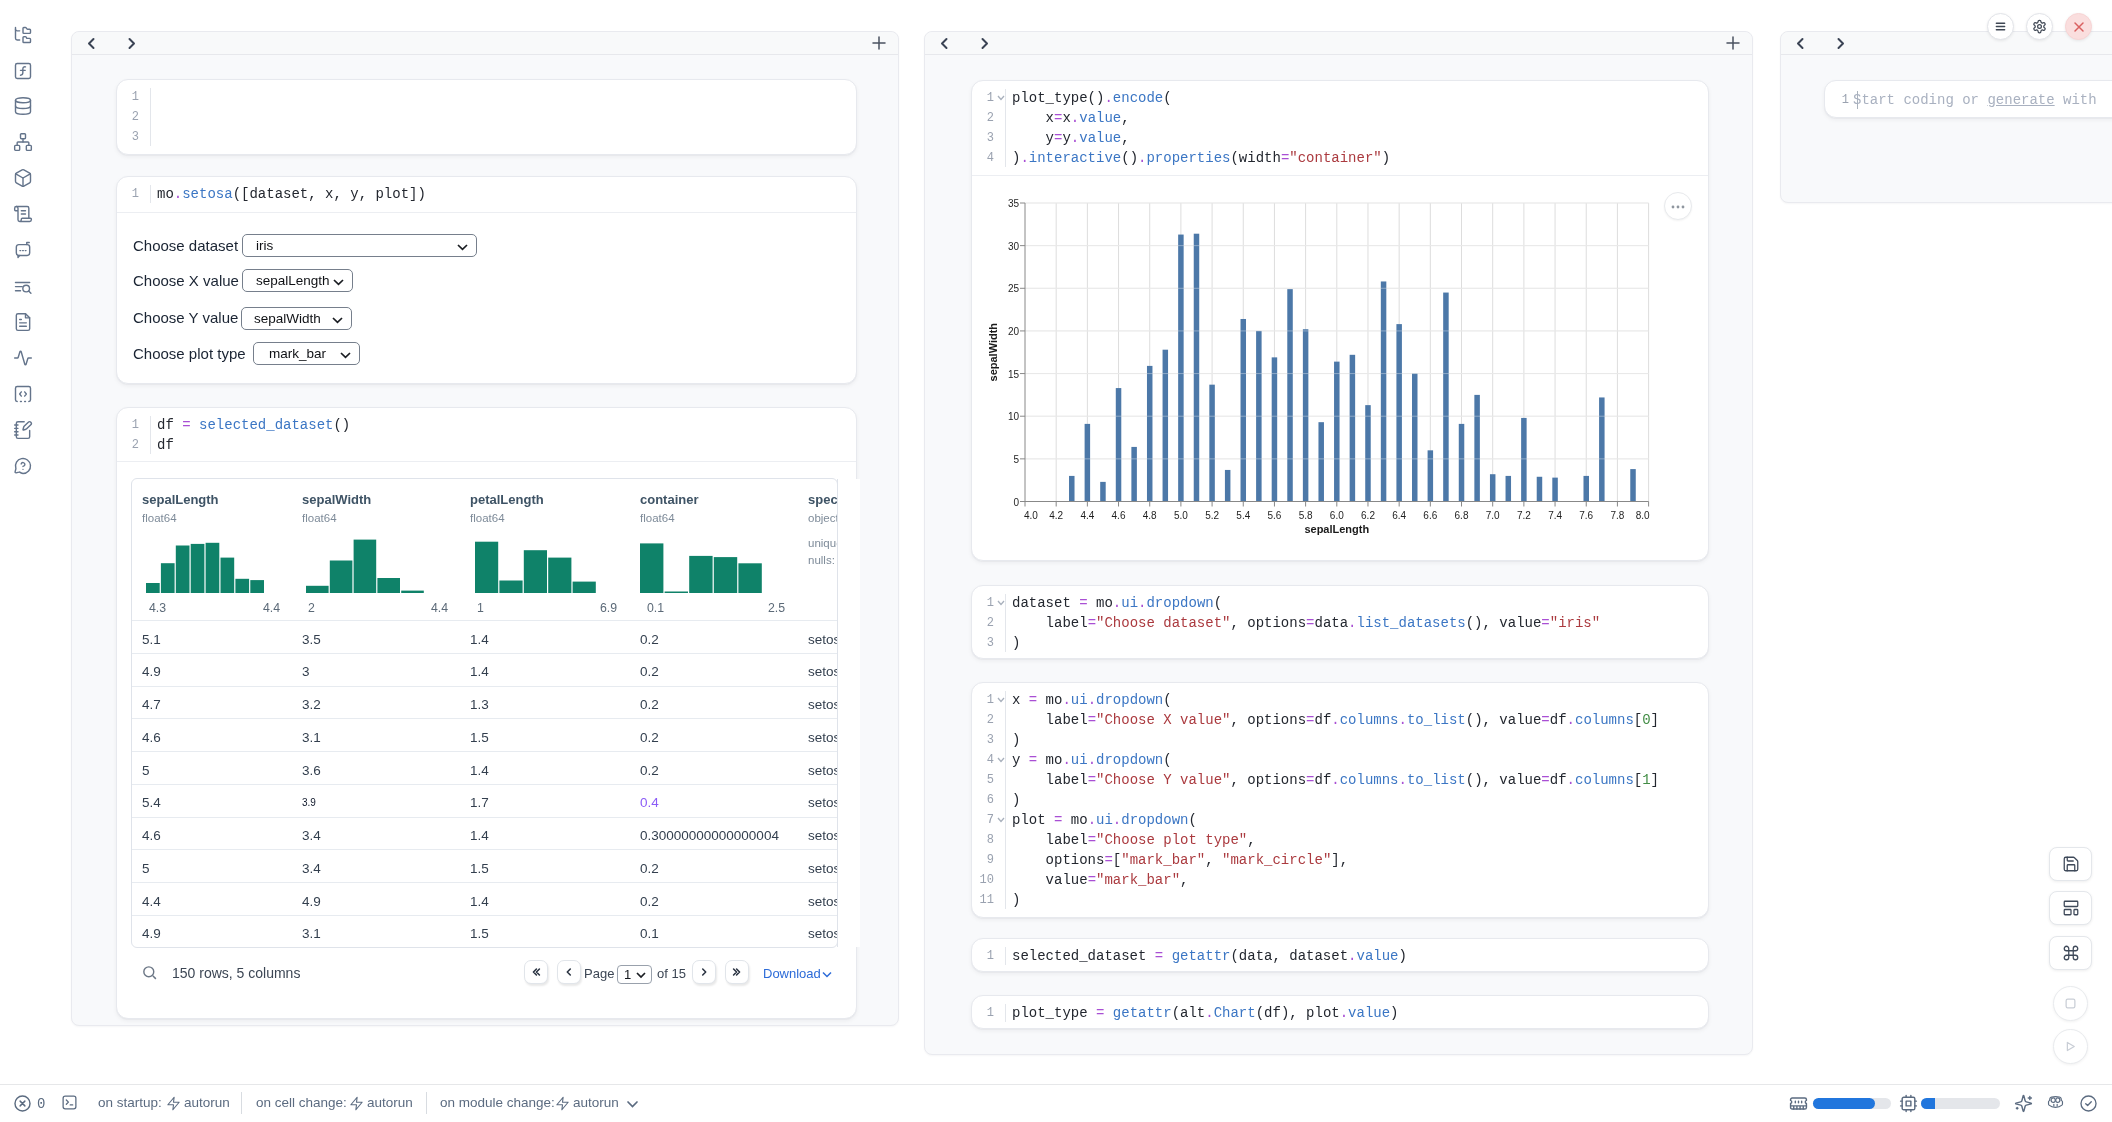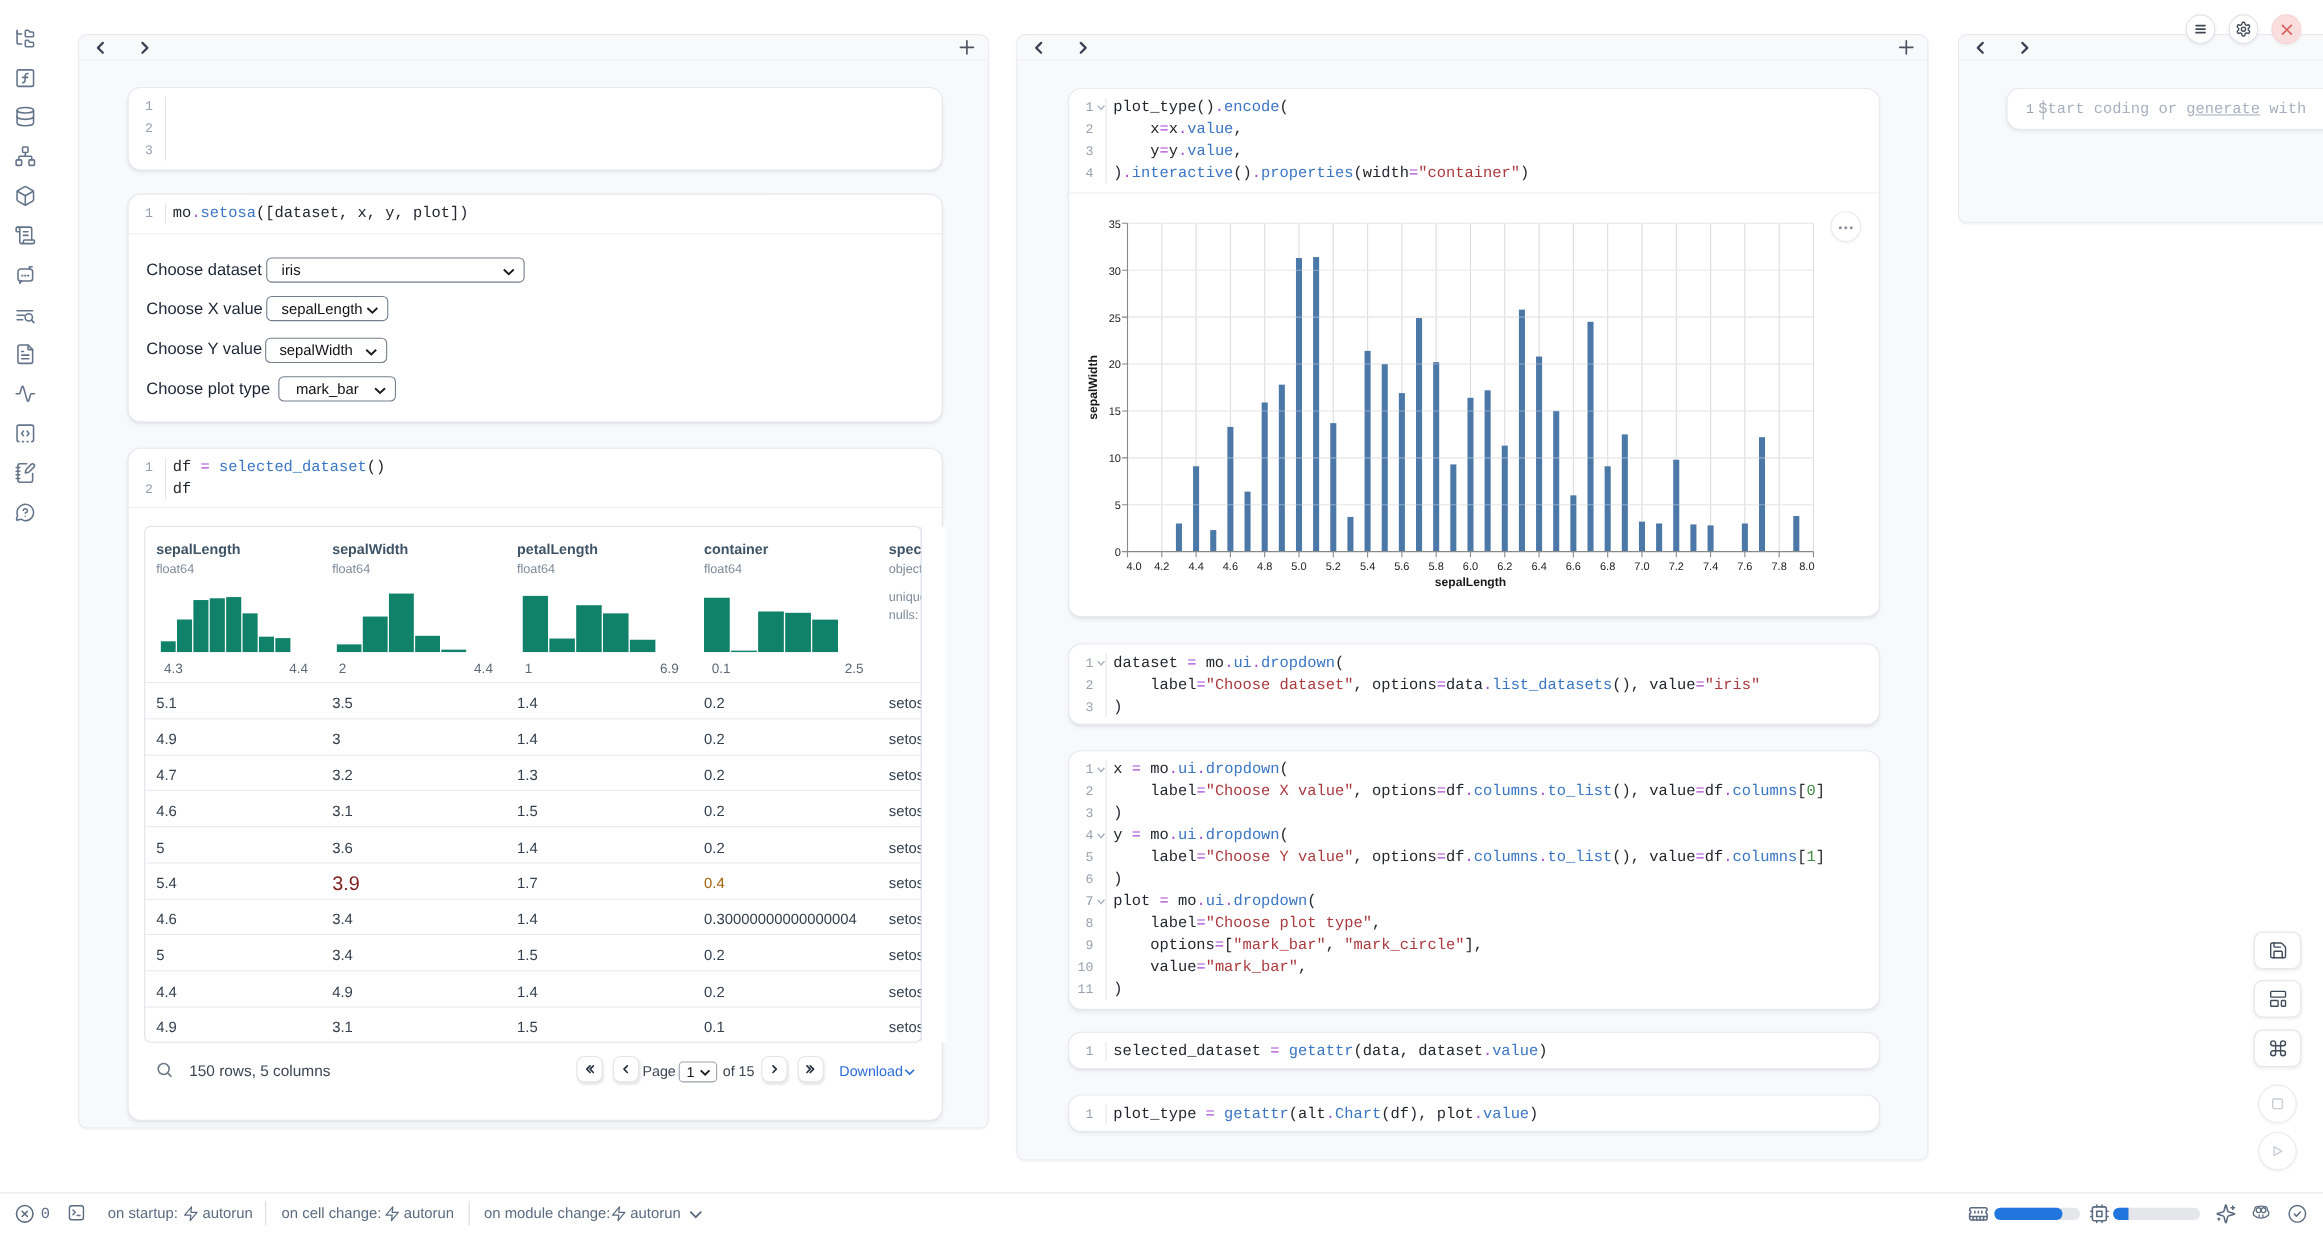--- a/index.html
+++ b/index.html
@@ -264,23 +264,23 @@
 <div class="abs" style="left:640px;top:721.9px;height:32.8px;line-height:32.8px;font-size:13.5px;color:#333f4e">0.2</div>
 <div class="abs" style="left:808px;top:721.9px;height:32.8px;line-height:32.8px;font-size:13.5px;color:#333f4e">setosa</div>
 <div class="abs" style="left:132px;top:751.0px;width:705px;height:1px;background:#e7ebf0"></div>
 <div class="abs" style="left:142px;top:754.6px;height:32.8px;line-height:32.8px;font-size:13.5px;color:#333f4e">5</div>
 <div class="abs" style="left:302px;top:754.6px;height:32.8px;line-height:32.8px;font-size:13.5px;color:#333f4e">3.6</div>
 <div class="abs" style="left:470px;top:754.6px;height:32.8px;line-height:32.8px;font-size:13.5px;color:#333f4e">1.4</div>
 <div class="abs" style="left:640px;top:754.6px;height:32.8px;line-height:32.8px;font-size:13.5px;color:#333f4e">0.2</div>
 <div class="abs" style="left:808px;top:754.6px;height:32.8px;line-height:32.8px;font-size:13.5px;color:#333f4e">setosa</div>
 <div class="abs" style="left:132px;top:783.8px;width:705px;height:1px;background:#e7ebf0"></div>
 <div class="abs" style="left:142px;top:787.4px;height:32.8px;line-height:32.8px;font-size:13.5px;color:#333f4e">5.4</div>
-<div class="abs" style="left:302px;top:787.4px;height:32.8px;line-height:32.8px;font-size:18px;color:#7f1d1d">3.9</div>
+<div class="abs" style="left:302px;top:787.4px;height:32.8px;line-height:32.8px;font-size:10px;color:#0f172a">3.9</div>
 <div class="abs" style="left:470px;top:787.4px;height:32.8px;line-height:32.8px;font-size:13.5px;color:#333f4e">1.7</div>
-<div class="abs" style="left:640px;top:787.4px;height:32.8px;line-height:32.8px;font-size:13.5px;color:#a16207">0.4</div>
+<div class="abs" style="left:640px;top:787.4px;height:32.8px;line-height:32.8px;font-size:13.5px;color:#8b5cf6">0.4</div>
 <div class="abs" style="left:808px;top:787.4px;height:32.8px;line-height:32.8px;font-size:13.5px;color:#333f4e">setosa</div>
 <div class="abs" style="left:132px;top:816.5px;width:705px;height:1px;background:#e7ebf0"></div>
 <div class="abs" style="left:142px;top:820.1px;height:32.8px;line-height:32.8px;font-size:13.5px;color:#333f4e">4.6</div>
 <div class="abs" style="left:302px;top:820.1px;height:32.8px;line-height:32.8px;font-size:13.5px;color:#333f4e">3.4</div>
 <div class="abs" style="left:470px;top:820.1px;height:32.8px;line-height:32.8px;font-size:13.5px;color:#333f4e">1.4</div>
 <div class="abs" style="left:640px;top:820.1px;height:32.8px;line-height:32.8px;font-size:13.5px;color:#333f4e">0.30000000000000004</div>
 <div class="abs" style="left:808px;top:820.1px;height:32.8px;line-height:32.8px;font-size:13.5px;color:#333f4e">setosa</div>
 <div class="abs" style="left:132px;top:849.2px;width:705px;height:1px;background:#e7ebf0"></div>
 <div class="abs" style="left:142px;top:852.9px;height:32.8px;line-height:32.8px;font-size:13.5px;color:#333f4e">5</div>
 <div class="abs" style="left:302px;top:852.9px;height:32.8px;line-height:32.8px;font-size:13.5px;color:#333f4e">3.4</div>

